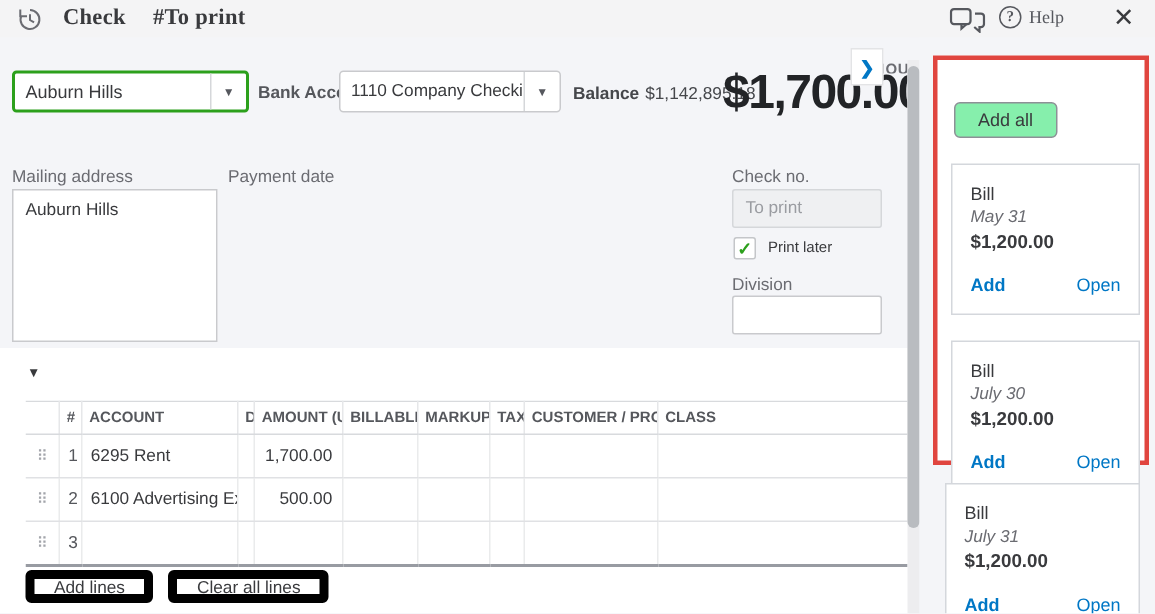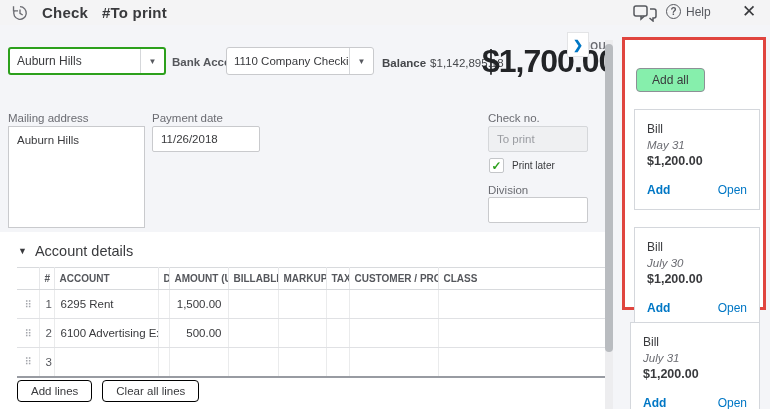--- a/index.html
+++ b/index.html
@@ -5,21 +5,21 @@
   * { box-sizing: border-box; margin: 0; padding: 0; }
   html,body { width:770px; height:409px; overflow:hidden; }
   body {
     position:relative;
     font-family:"Liberation Sans", sans-serif;
     background:#f4f5f8;
     color:#393a3d;
   }
 
   
-  .topbar { position:absolute; left:0; top:0; width:770px; height:25px; background:#f4f4f5; }
+  .topbar { position:absolute; left:0; top:0; width:770px; height:25px; background:#f4f4f5;font-family:Liberation Serif, serif; }
   .history-icon { position:absolute; left:11px; top:4px; width:18px; height:18px; }
   .page-title { position:absolute; left:42px; top:4px; font-size:15px; font-weight:bold; letter-spacing:.2px; color:#393a3d; }
   .doc-number { position:absolute; left:102px; top:4px; font-size:15px; font-weight:bold; letter-spacing:.2px; color:#393a3d; }
   .feedback-icon { position:absolute; left:633px; top:5px; }
   .help-wrap { position:absolute; left:666px; top:4px; display:flex; align-items:center; gap:5px; font-size:12px; color:#56585e; }
   .qmark { display:inline-flex; width:15px; height:15px; border:1.4px solid #56585e; border-radius:50%; font-size:10px; font-weight:bold; align-items:center; justify-content:center; }
   .close-x { position:absolute; left:742px; top:2px; font-size:17px; color:#393a3d; line-height:20px; }
 
   
   .form-top { position:absolute; left:0; top:25px; width:606px; height:207px; background:#f4f5f8; }
@@ -63,21 +63,21 @@
   .table-clip { position:absolute; left:17px; top:35px; width:588px; overflow:hidden; }
   table { border-collapse:collapse; table-layout:fixed; width:800px; }
   th { height:22px; font-size:10px; font-weight:bold; color:#55575c; text-align:left; padding:0 5px; border-top:1px solid #d8dadd; border-bottom:1px solid #d8dadd; border-right:1px solid #e6e7e9; white-space:nowrap; overflow:hidden; background:#fff; }
   td { height:29px; font-size:11.5px; color:#393a3d; padding:0 6px; border-bottom:1px solid #e0e1e4; border-right:1px solid #eaebec; white-space:nowrap; overflow:hidden; background:#fff; }
   tr:last-child td { border-bottom:2px solid #989ba2; }
   .h-right, .c-right { text-align:right; }
   .c-num { text-align:right; color:#55575c; padding-right:4px; }
   .c-handle { text-align:center; color:#a3a5ab; font-size:10px; letter-spacing:-1px; }
 
   .line-btns { position:absolute; left:17px; top:148px; display:flex; gap:10px; }
-  .line-btn { background:#fff; border:1px solid #000000; border-radius:4px; height:22px; padding:0 13px; font-family:"Liberation Sans",sans-serif; font-size:11.5px; color:#393a3d; }
+  .line-btn { background:#fff; border:6px solid #000000; border-radius:4px; height:22px; padding:0 13px; font-family:"Liberation Sans",sans-serif; font-size:11.5px; color:#393a3d; }
 
   
   .scrollbar { position:absolute; left:605px; top:40px; width:8px; height:369px; background:#ededef; }
   .scroll-thumb { position:absolute; left:0; top:4px; width:8px; height:308px; background:#b9bcc0; border-radius:4px; }
 
   
   .panel { position:absolute; left:613px; top:25px; width:157px; height:384px; background:#f4f5f8; overflow:hidden; }
   .red-box { position:absolute; left:9px; top:12px; width:144px; height:273px; border:3px solid #e0453f; background:#fff; padding:13px 6px 0 9px; }
   .panel-title { font-size:13.5px; color:#393a3d; margin-left:3px; }
   .add-all-btn { margin:15px 0 0 2px; background:#86efac; border:1px solid #8d9096; border-radius:4px; height:24px; padding:0 15px; font-family:"Liberation Sans",sans-serif; font-size:12px; color:#393a3d; }
@@ -141,38 +141,36 @@
   </div>
   <div class="amount-clip">
     <span>$1,700.00</span>
   </div>
   <div class="drawer-chevron">❯</div>
 
   <span class="field-label mailing-label">Mailing address</span>
   <textarea class="mailing-box" style="">Auburn Hills</textarea>
 
   <span class="field-label paydate-label">Payment date</span>
-  <input class="paydate-input" value="11/26/2018" style="">
 
   <span class="field-label checkno-label">Check no.</span>
   <input class="checkno-input" readonly="" value="To print" style="">
 
   <div class="printlater-row">
     <span class="checkbox">✓</span>
     <span class="printlater-label">Print later</span>
   </div>
 
   <span class="field-label division-label">Division</span>
   <input class="division-input" value="" style="">
 </div>
 
 <div class="details-area">
   <div class="section-head">
     <span class="disclosure">▼</span>
-    <span class="section-title">Account details</span>
   </div>
 
   <div class="table-clip">
     <table>
       <colgroup>
         <col style="width:22px">
           <col style="width:15px">
           <col style="width:104px">
           <col style="width:11px">
         <col style="width:59px">
@@ -195,21 +193,21 @@
           <th>CUSTOMER / PROJECT</th>
           <th>CLASS</th>
         </tr>
       </thead>
       <tbody>
         <tr>
           <td class="c-handle">⠿</td>
           <td class="c-num">1</td>
           <td>6295 Rent</td>
           <td></td>
-          <td class="c-right">1,500.00</td>
+          <td class="c-right">1,700.00</td>
           <td></td>
           <td></td>
           <td></td>
           <td></td>
           <td></td>
         </tr>
         <tr>
           <td class="c-handle">⠿</td>
           <td class="c-num">2</td>
           <td>6100 Advertising Expense</td>

